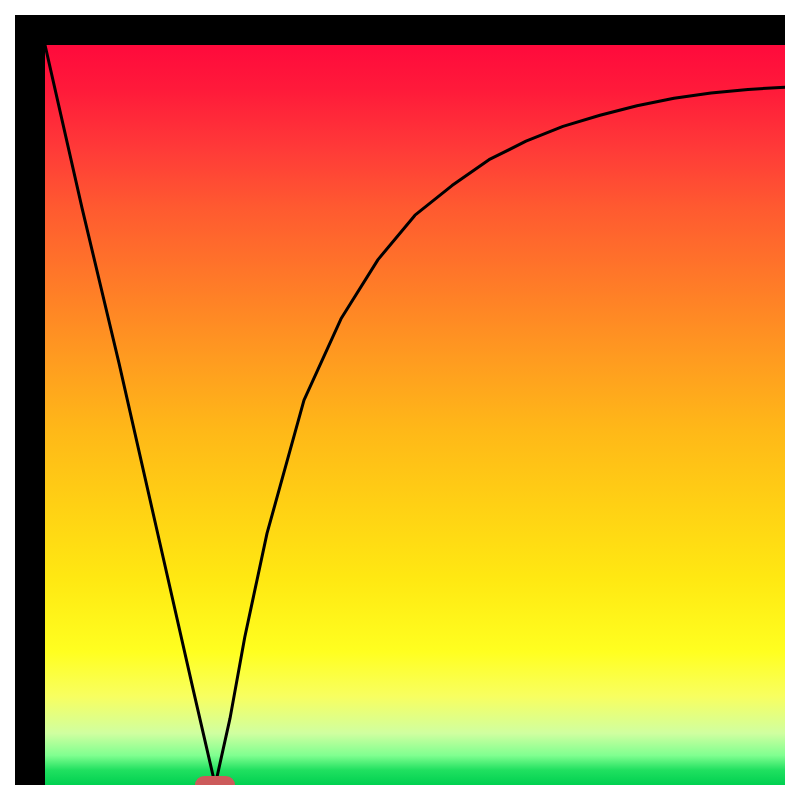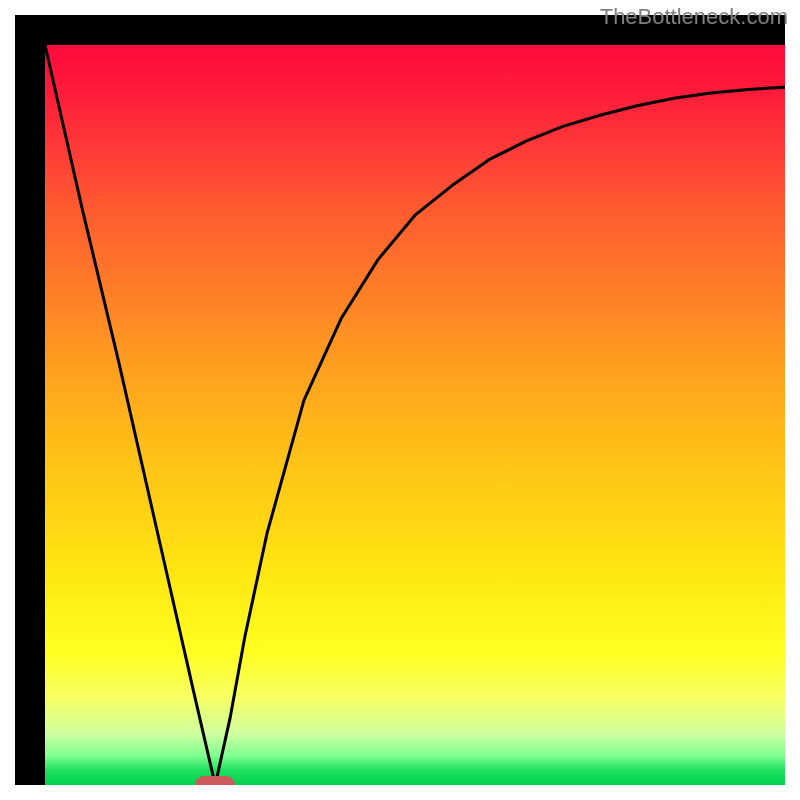--- a/index.html
+++ b/index.html
@@ -68,21 +68,20 @@
     height: 18px;
     border-radius: 9px;
     background: #cc5a5a;
     transform: translate(-50%, -50%);
   }
 </style>
 </head>
 <body>
 
 <div class="container">
-  <div class="watermark">TheBottleneck.com</div>
   <div class="chart-frame">
     <div class="plot-area">
       <div class="gradient-bg"></div>
       <svg class="curve-svg" viewBox="0 0 740 740" preserveAspectRatio="none">
         <path id="curve-path" fill="none" stroke="#000000" stroke-width="3" stroke-linejoin="round" stroke-linecap="round" d="M0.00 0.00 L37.00 162.80 L74.00 318.20 L111.00 481.00 L148.00 643.80 L170.20 740.00 L185.00 673.40 L199.80 592.00 L222.00 488.40 L259.00 355.20 L296.00 273.80 L333.00 214.60 L370.00 170.20 L407.00 140.60 L444.00 114.70 L481.00 96.20 L518.00 81.40 L555.00 70.30 L592.00 60.68 L629.00 53.28 L666.00 48.10 L703.00 44.40 L740.00 42.18"></path>
       </svg>
       <div class="marker" id="marker" style="left: 170.2px; top: 740px; background: rgb(204, 90, 90);"></div>
     </div>
   </div>
 </div>

